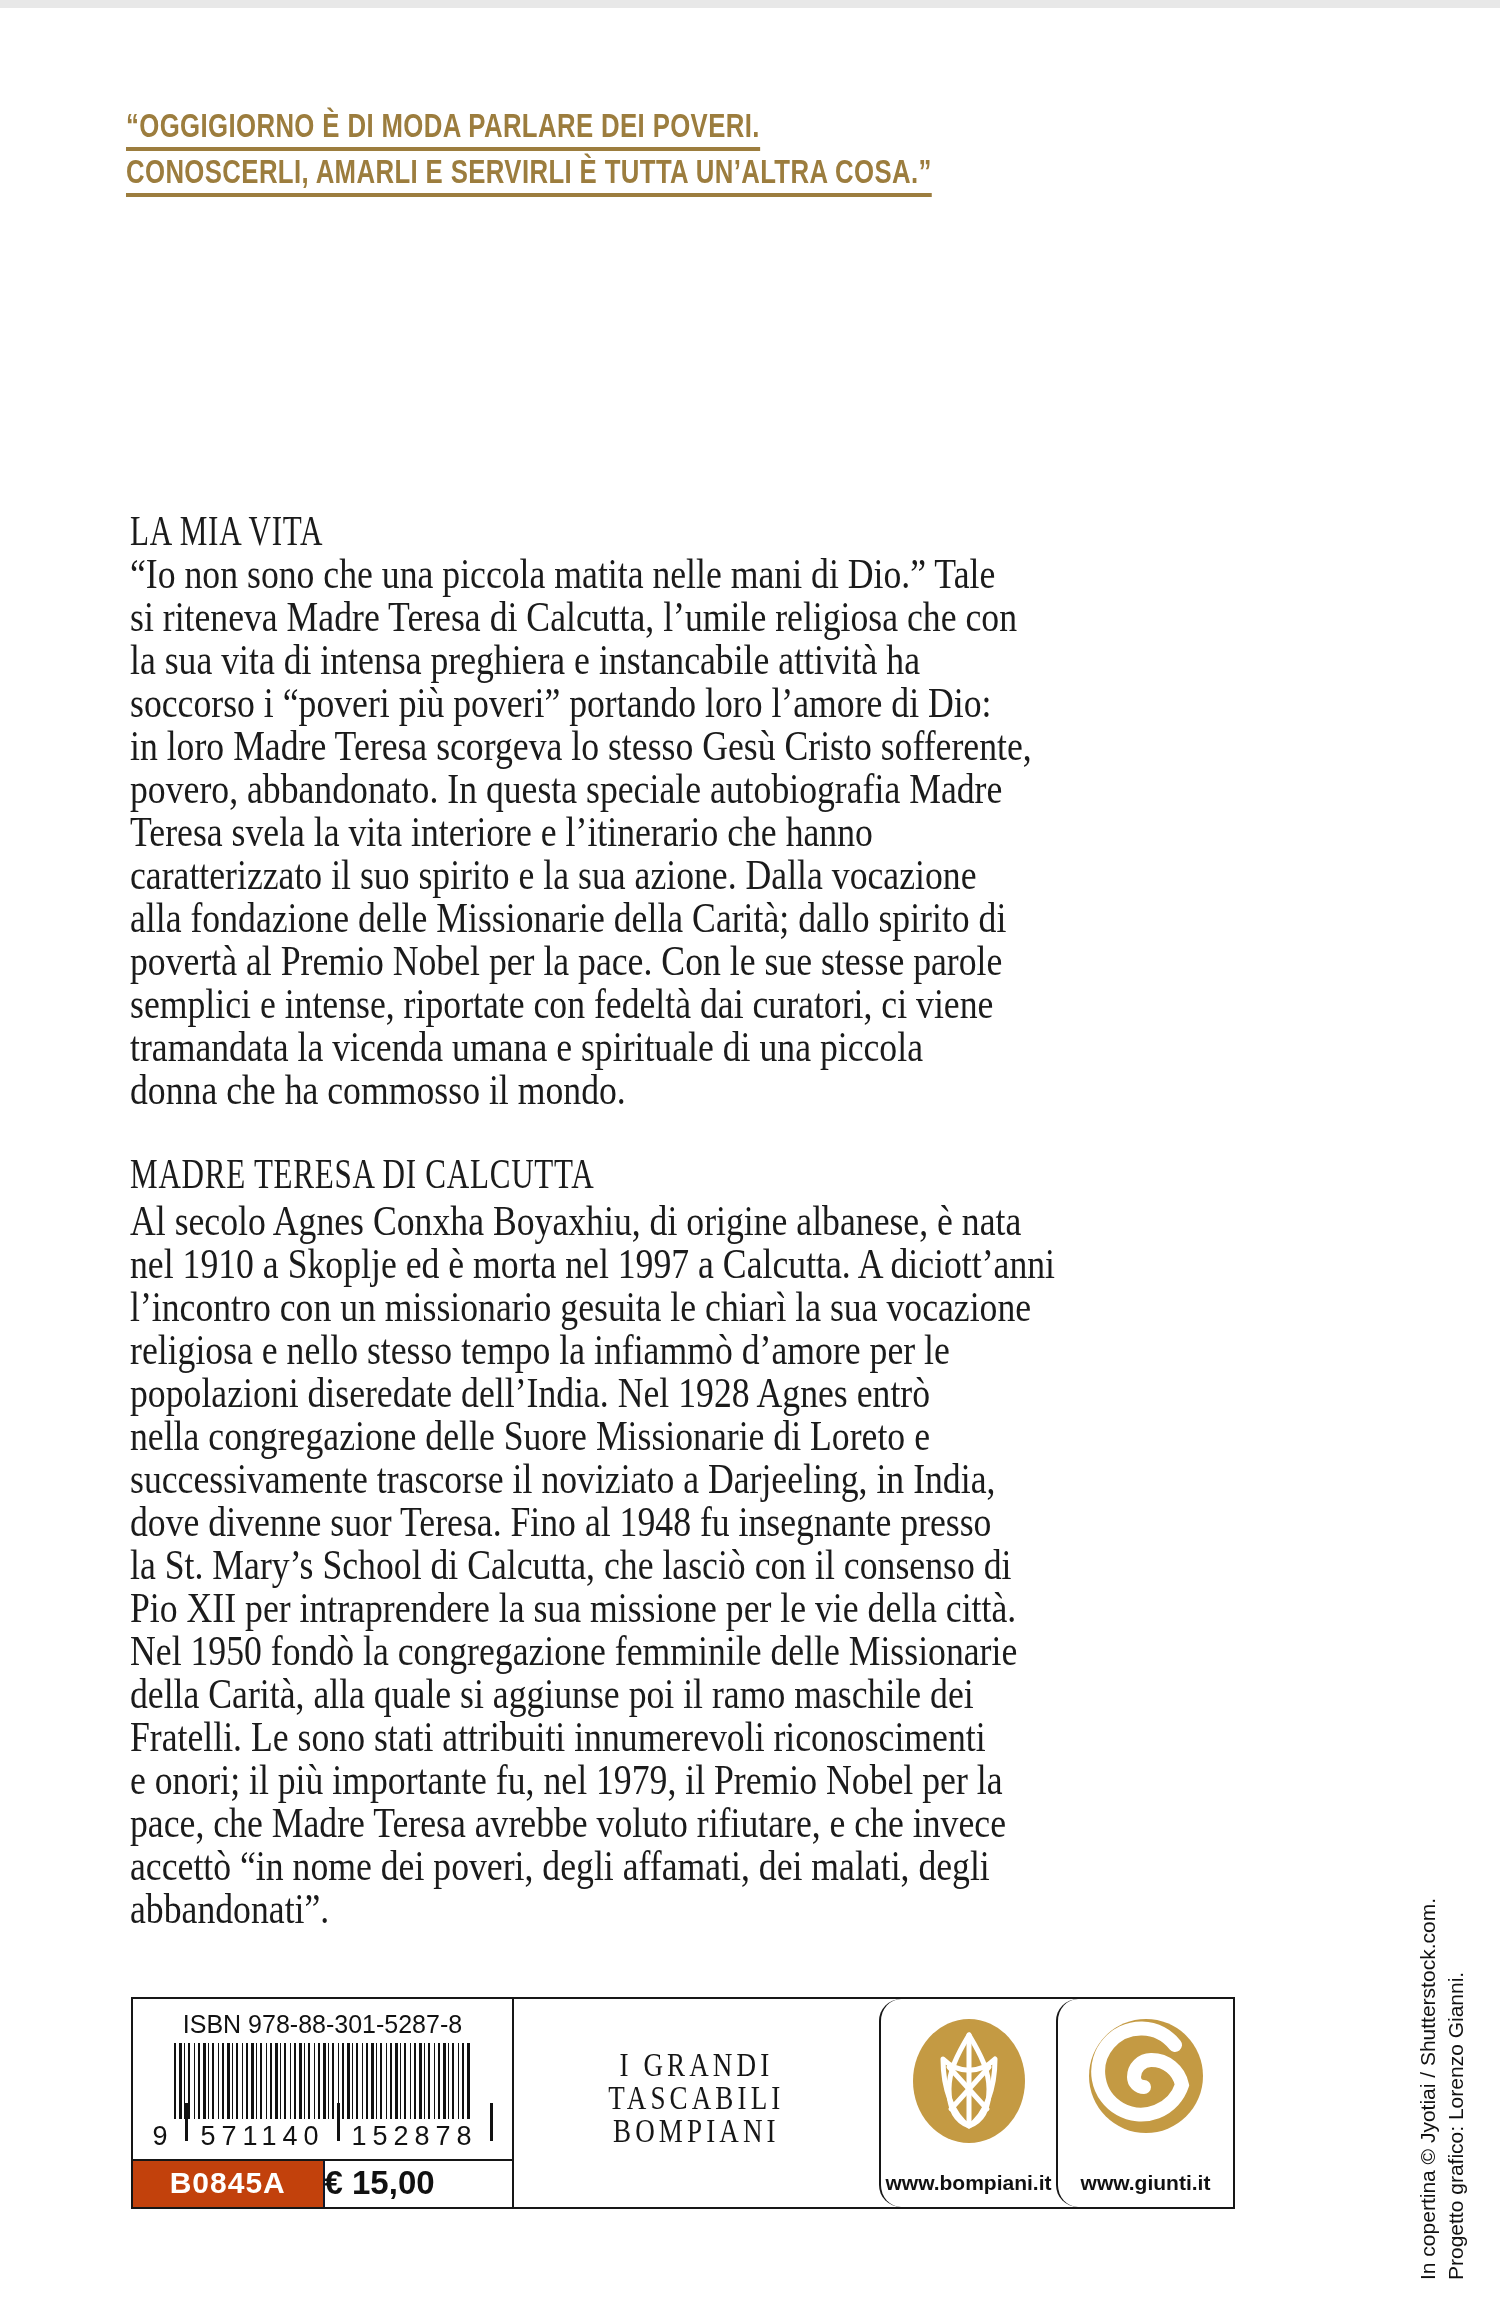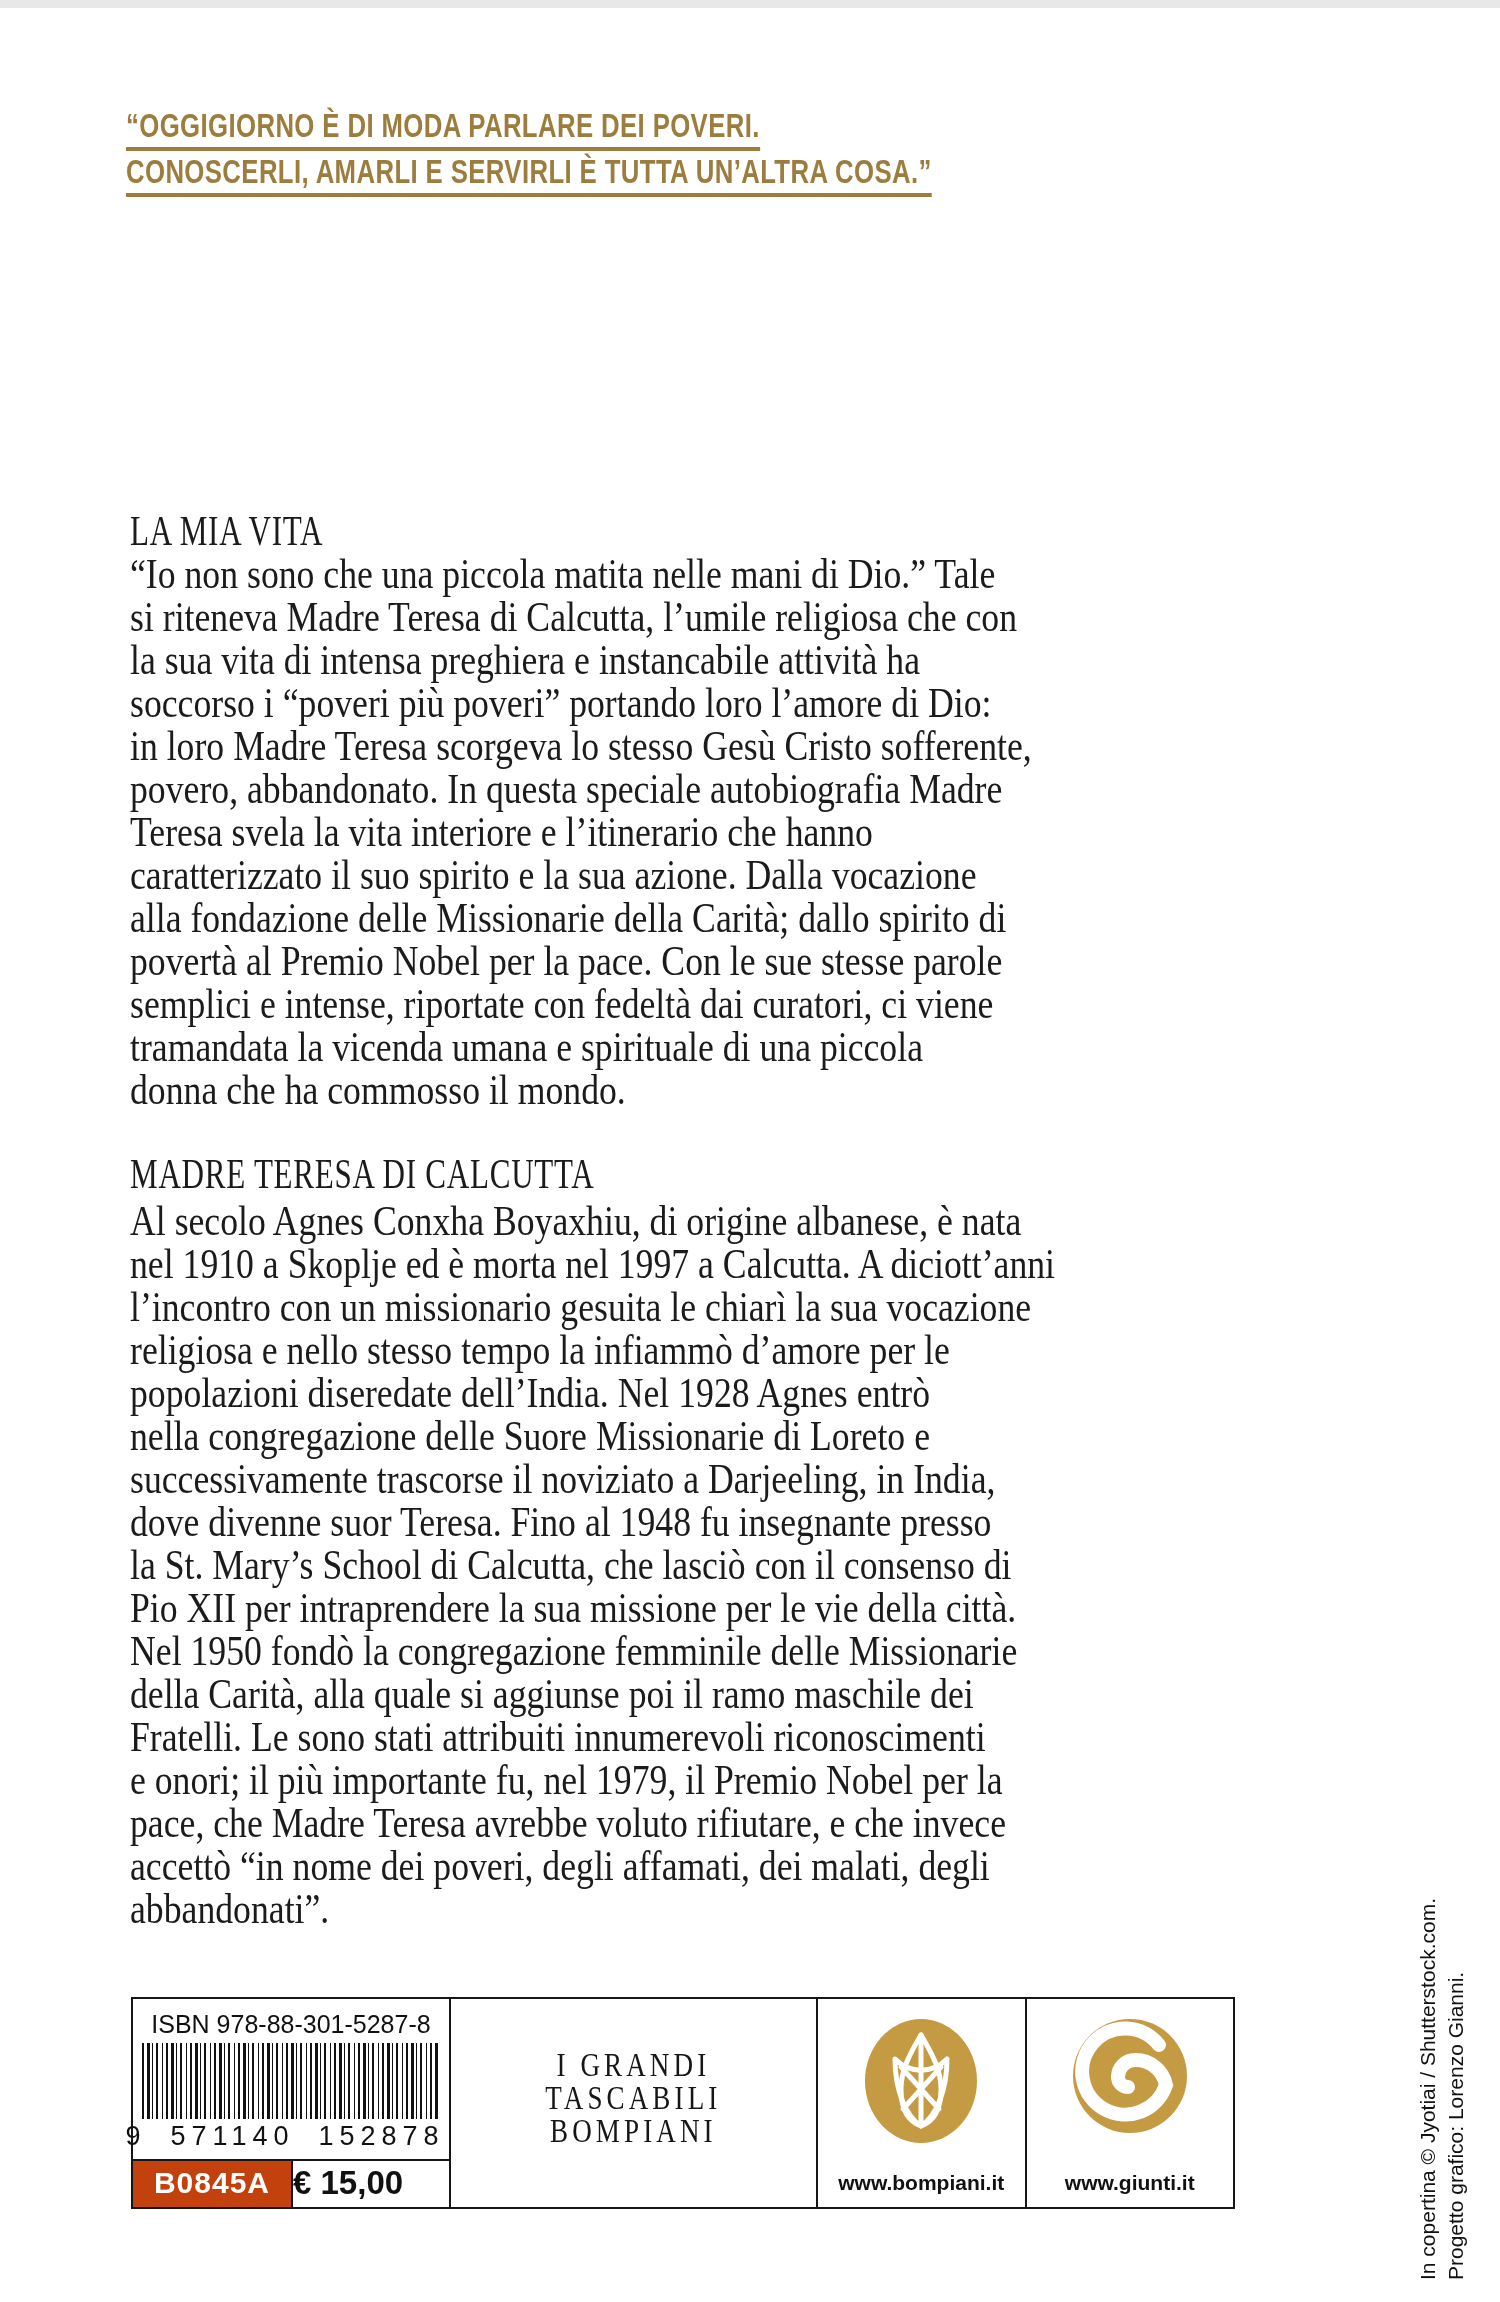--- a/index.html
+++ b/index.html
@@ -35,21 +35,21 @@
   #body-bio   { top:1192px; }
 
   
   .footer-bar {
     position:absolute; left:131px; top:1989px; width:1104px; height:212px;
     border:2px solid #161616; display:flex; box-sizing:border-box; background:#fff;
   }
   .cell { box-sizing:border-box; border-left:2px solid #161616; }
   .cell:first-child { border-left:none; }
 
-  .cell-isbn { width:316px; display:flex; flex-direction:column; }
+  .cell-isbn { width:379px; display:flex; flex-direction:column; }
   .isbn-label {
     text-align:center; font-family:"Liberation Sans", sans-serif;
     font-size:25px; line-height:30px; padding-top:10px; color:#111;
   }
   .barcode-bars {
     height:76px; width:298px; margin:4px auto 0;
     background:repeating-linear-gradient(to right,
       #111 0 2px,  #fff 2px 5px,  #111 5px 8px,  #fff 8px 10px,
       #111 10px 11px, #fff 11px 14px, #111 14px 16px, #fff 16px 20px,
       #111 20px 21px, #fff 21px 24px);
@@ -71,21 +71,21 @@
     font-family:"Liberation Sans", sans-serif; font-weight:bold; font-size:33px; line-height:44px;
   }
 
   .cell-imprint { width:367px; display:flex; align-items:center; justify-content:center; }
   .imprint-text {
     font-family:"Liberation Serif", serif; font-size:33px; line-height:33px;
     letter-spacing:5px; transform:scaleX(0.82); white-space:pre-line; text-align:center;
     color:#161616; margin-top:-10px;
   }
 
-  .cell-logo { flex:1; display:flex; flex-direction:column; align-items:center; padding-top:20px; }
+  .cell-logo { flex:1; display:flex; flex-direction:column; align-items:center; padding-top:20px;border-radius:22px; }
   .logo-url {
     margin-top:auto; margin-bottom:12px; color:#111;
     font-family:"Liberation Sans", sans-serif; font-weight:bold; font-size:21px;
   }
 
   
   .credits {
     position:absolute; left:1414px; top:2272px; width:620px; height:58px;
     transform:rotate(-90deg); transform-origin:0 0;
     font-family:"Liberation Sans", sans-serif; font-size:21px; line-height:28px; color:#111;

